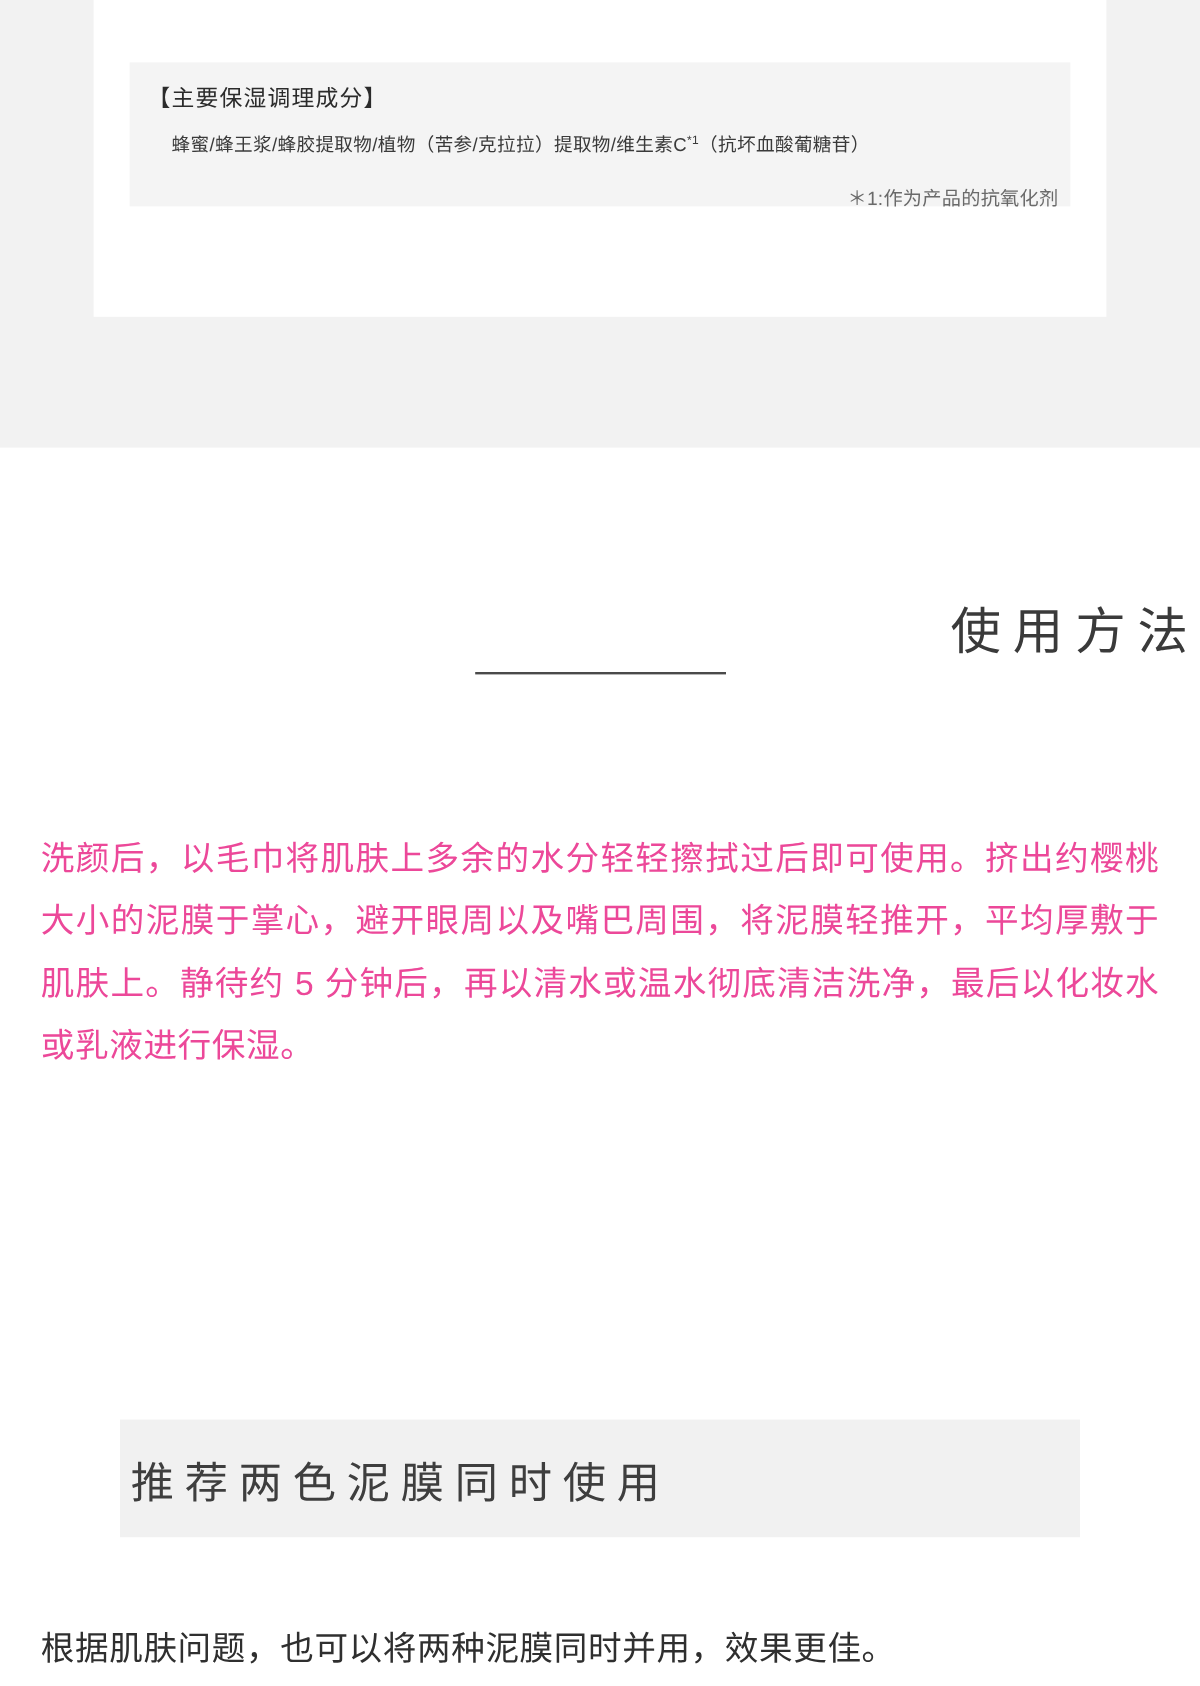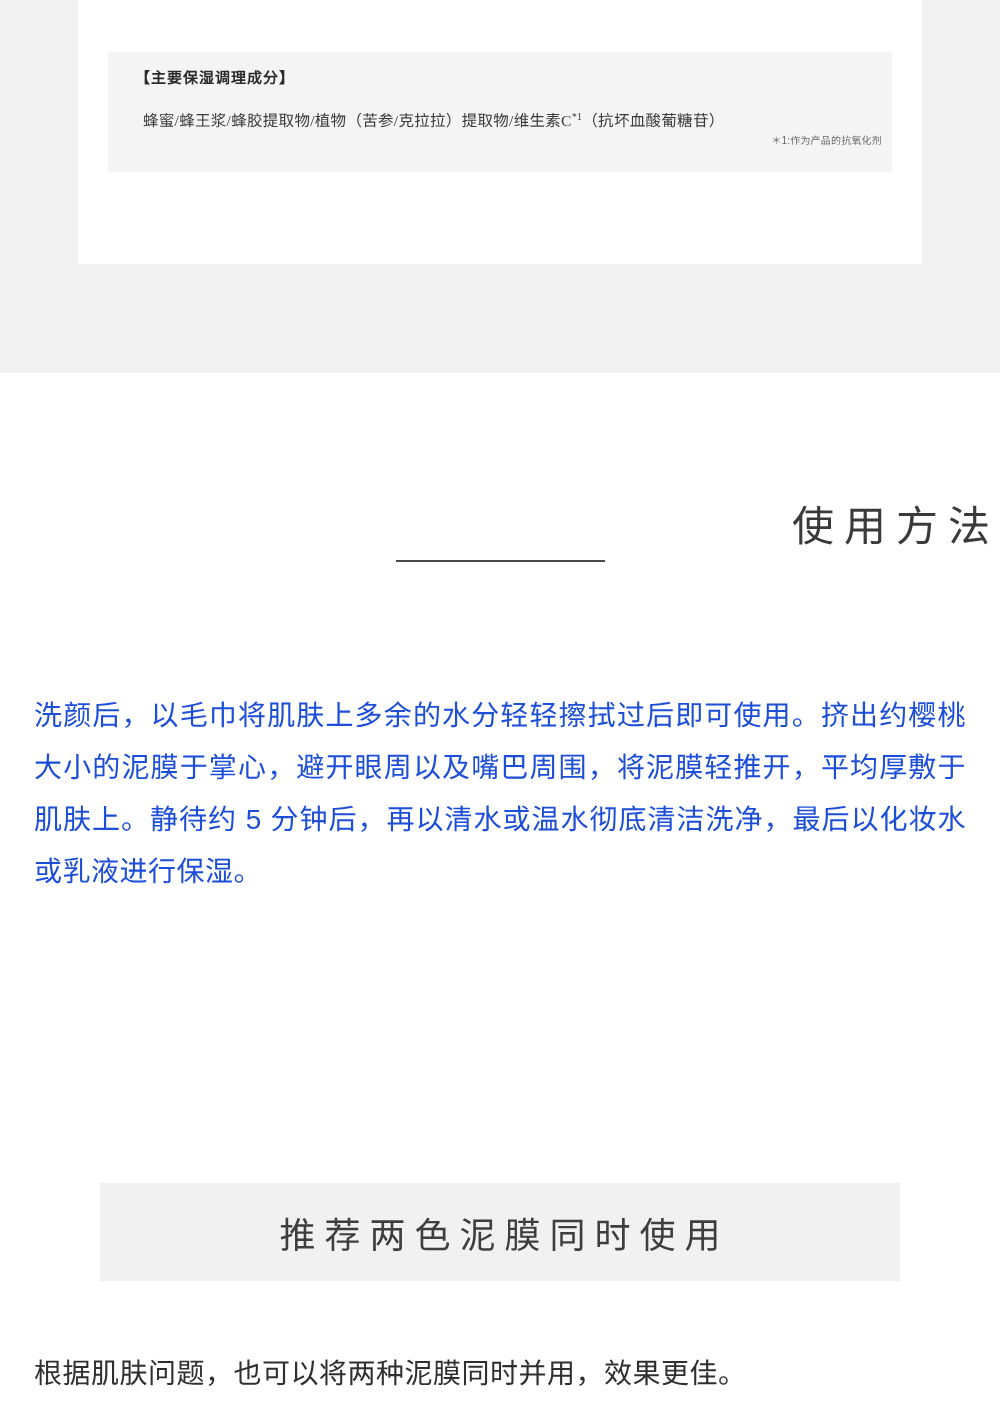--- a/index.html
+++ b/index.html
@@ -38,46 +38,45 @@
     position: absolute;
     left: 30px;
     top: 144px;
     width: 784px;
     height: 120px;
     background: #f4f4f4;
     box-sizing: border-box;
   }
   .ingredient-title {
     position: absolute;
-    left: 27px;
+    left: 15px;
     top: 14px;
-    font-size: 15px;
-    font-weight: bold;
+    font-size: 19px;
+    font-weight: normal;
     color: #2b2b2b;
     letter-spacing: 1px;
   }
   .ingredient-list {
     position: absolute;
     left: 35px;
     top: 56px;
     font-size: 15.5px;
     color: #3a3a3a;
     letter-spacing: 0.3px;
     white-space: nowrap;
-    font-family: Liberation Serif, serif;
   }
   .ingredient-list .sup {
     font-size: 10px;
     vertical-align: super;
   }
   .ingredient-note {
     position: absolute;
     right: 10px;
-    top: 80px;
-    font-size: 10px;
+    top: 100px;
+    font-size: 16px;
     color: #6a6a6a;
     letter-spacing: 0.2px;
   }
 
   
   .usage-heading {
     position: absolute;
     left: 0;
     top: 492px;
     width: 1000px;
@@ -97,37 +96,37 @@
     background: #4a4a4a;
   }
 
   .usage-body {
     position: absolute;
     left: 34px;
     top: 690px;
     width: 932px;
     font-size: 28px;
     line-height: 52px;
-    color: #1d4ed8;
+    color: #ec4899;
     letter-spacing: 0.5px;
     text-align: justify;
     text-justify: inter-ideograph;
   }
 
   
   .recommend-banner {
     position: absolute;
     left: 100px;
     top: 1183px;
     width: 800px;
     height: 98px;
     background: #f1f1f1;
     display: flex;
     align-items: center;
-    justify-content: center;
+    justify-content: flex-start;
   }
   .recommend-banner span {
     font-size: 36px;
     color: #3e3e3e;
     letter-spacing: 9px;
     text-indent: 9px;
   }
 
   .recommend-body {
     position: absolute;

